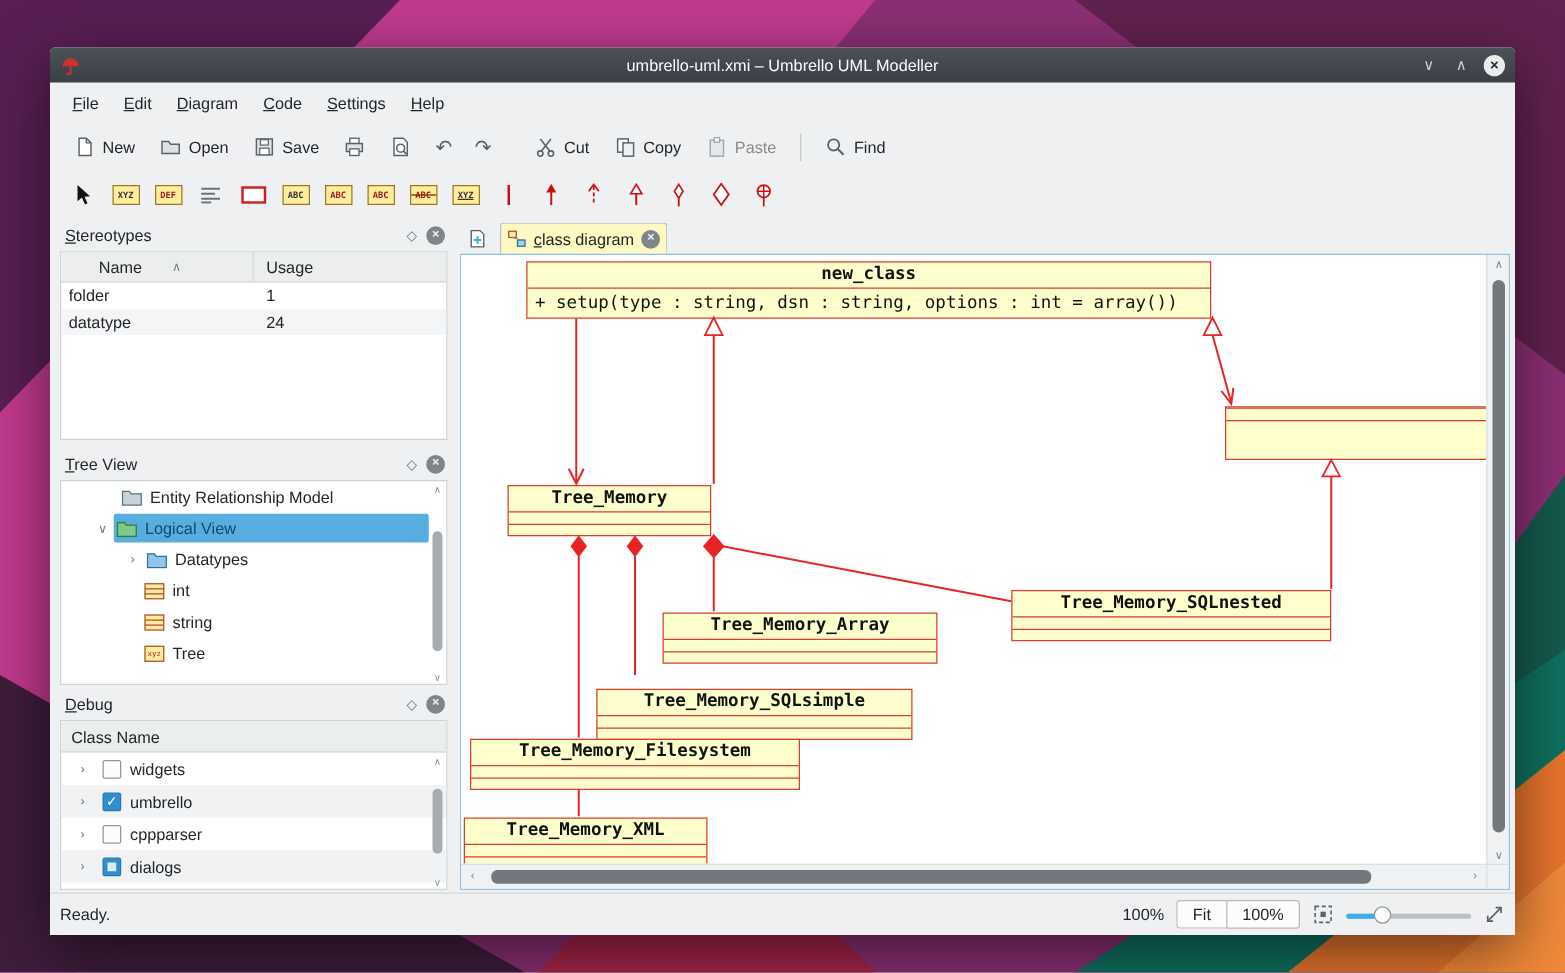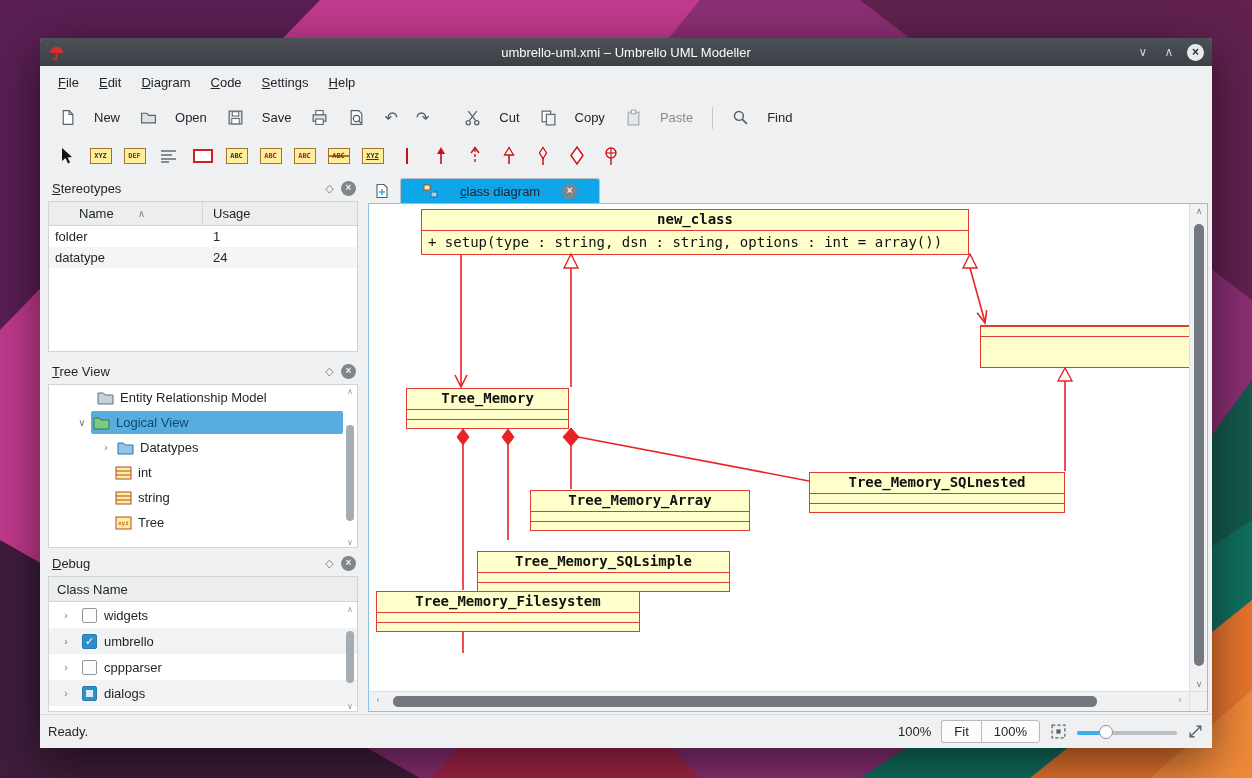--- a/index.html
+++ b/index.html
@@ -27,21 +27,21 @@
   
   .menubar { position:absolute; left:0; top:28px; width:100%; height:32px;
              display:flex; align-items:center; padding:0 8px; font-size:13px; color:#232629; }
   .menu-item { padding:5px 10px; border-radius:3px; }
   .accel { display:block; }
   .accel::first-letter { text-decoration:underline; }
 
   
   .toolbar1 { position:absolute; left:0; top:60px; width:100%; height:39px;
               display:flex; align-items:center; padding:0 12px; gap:6px; font-size:13px; color:#232629; }
-  .tbtn { display:flex; align-items:center; gap:18px; padding:4px 7px; border-radius:3px; }
+  .tbtn { display:flex; align-items:center; gap:6px; padding:4px 7px; border-radius:3px; }
   .tbtn.disabled { opacity:.5; }
   .glyphbtn { font-size:16px; color:#566067; padding:2px 6px; }
   .sep { width:1px; height:22px; background:#c4c8ca; margin:0 6px; }
   .icon16 { width:17px; height:17px; display:inline-block; }
 
   .toolbar2 { position:absolute; left:0; top:99px; width:100%; height:38px;
               display:flex; align-items:center; padding:0 14px; gap:9px; }
   .tool { width:25px; height:26px; display:flex; align-items:center; justify-content:center; border-radius:3px; }
   .ybox { width:22px; height:16px; background:#ffef9c; border:1px solid #a3752c;
           font-size:7px; font-weight:bold; color:#a02020; display:flex; align-items:center; justify-content:center;
@@ -85,22 +85,22 @@
   .cb { width:15px; height:15px; border:1px solid #8f979c; border-radius:2px; background:#fcfcfc;
         display:flex; align-items:center; justify-content:center; font-size:11px; color:#fff; }
   .cb.checked { background:#2f8fcc; border-color:#2679ad; }
   .cb.filled { background:#2f8fcc; border-color:#2679ad; position:relative; }
   .cb.filled::after { content:""; width:7px; height:7px; background:#d9ecf7; position:absolute; }
 
   
   .canvas-area { position:absolute; left:328px; top:139px; width:840px; height:535px; }
   .tabbar { position:absolute; left:0; top:0; height:26px; width:100%; display:flex; align-items:flex-end; gap:6px; }
   .newtab { width:20px; height:20px; margin:0 2px 2px 4px; display:flex; align-items:center; justify-content:center; }
-  .tab { display:flex; align-items:center; gap:22px; height:25px; padding:0 22px;
-         background:#0ea5e9; border:1px solid #bcc1c4; border-bottom:none; border-radius:3px 3px 0 0;
+  .tab { display:flex; align-items:center; gap:6px; height:25px; padding:0 5px;
+         background:#fef9c3; border:1px solid #bcc1c4; border-bottom:none; border-radius:3px 3px 0 0;
          font-size:13px; color:#232629; }
   .tab-close { width:15px; height:15px; border-radius:50%; background:#7f8689; color:#f2f3f4;
                font-size:10px; line-height:14px; text-align:center; font-weight:bold; }
 
   .canvas-frame { position:absolute; left:0; top:26px; width:840px; height:509px;
                   border:1px solid #8ec2e5; background:#f2f3f4; }
   .viewport { position:absolute; left:0; top:0; width:820px; height:487px; background:#ffffff; overflow:hidden; }
 
   .uml { position:absolute; background:#ffffcc; border:1px solid #dd3b33; }
   .uml-title { height:20px; line-height:19px; text-align:center; font-weight:bold;
@@ -553,20 +553,25 @@
           <div class="uml-sec"></div>
             <div class="uml-sec"></div>
         </div>
 
         <div class="uml" style="left:7px;top:387px;width:264px;height:41px">
           <div class="uml-title">Tree_Memory_Filesystem</div>
           <div class="uml-sec"></div>
             <div class="uml-sec"></div>
         </div>
 
+        <div class="uml" style="left:2px;top:450px;width:195px;height:44px">
+          <div class="uml-title">Tree_Memory_XML</div>
+          <div class="uml-sec"></div>
+            <div class="uml-sec"></div>
+        </div>
 
         <svg class="relsvg" width="820" height="487">
           <g stroke="#e82323" stroke-width="1.6" fill="none">
             <line x1="92" y1="51" x2="92" y2="182"></line>
             <polyline points="86,171 92,183 98,171"></polyline>
             <line x1="202" y1="64" x2="202" y2="183"></line>
             <line x1="601" y1="64" x2="616" y2="118"></line>
             <polyline points="617.7,106.2 616,119 608.1,108.8"></polyline>
             <line x1="696" y1="177" x2="696" y2="267"></line>
             <line x1="94" y1="241" x2="94" y2="386"></line>

